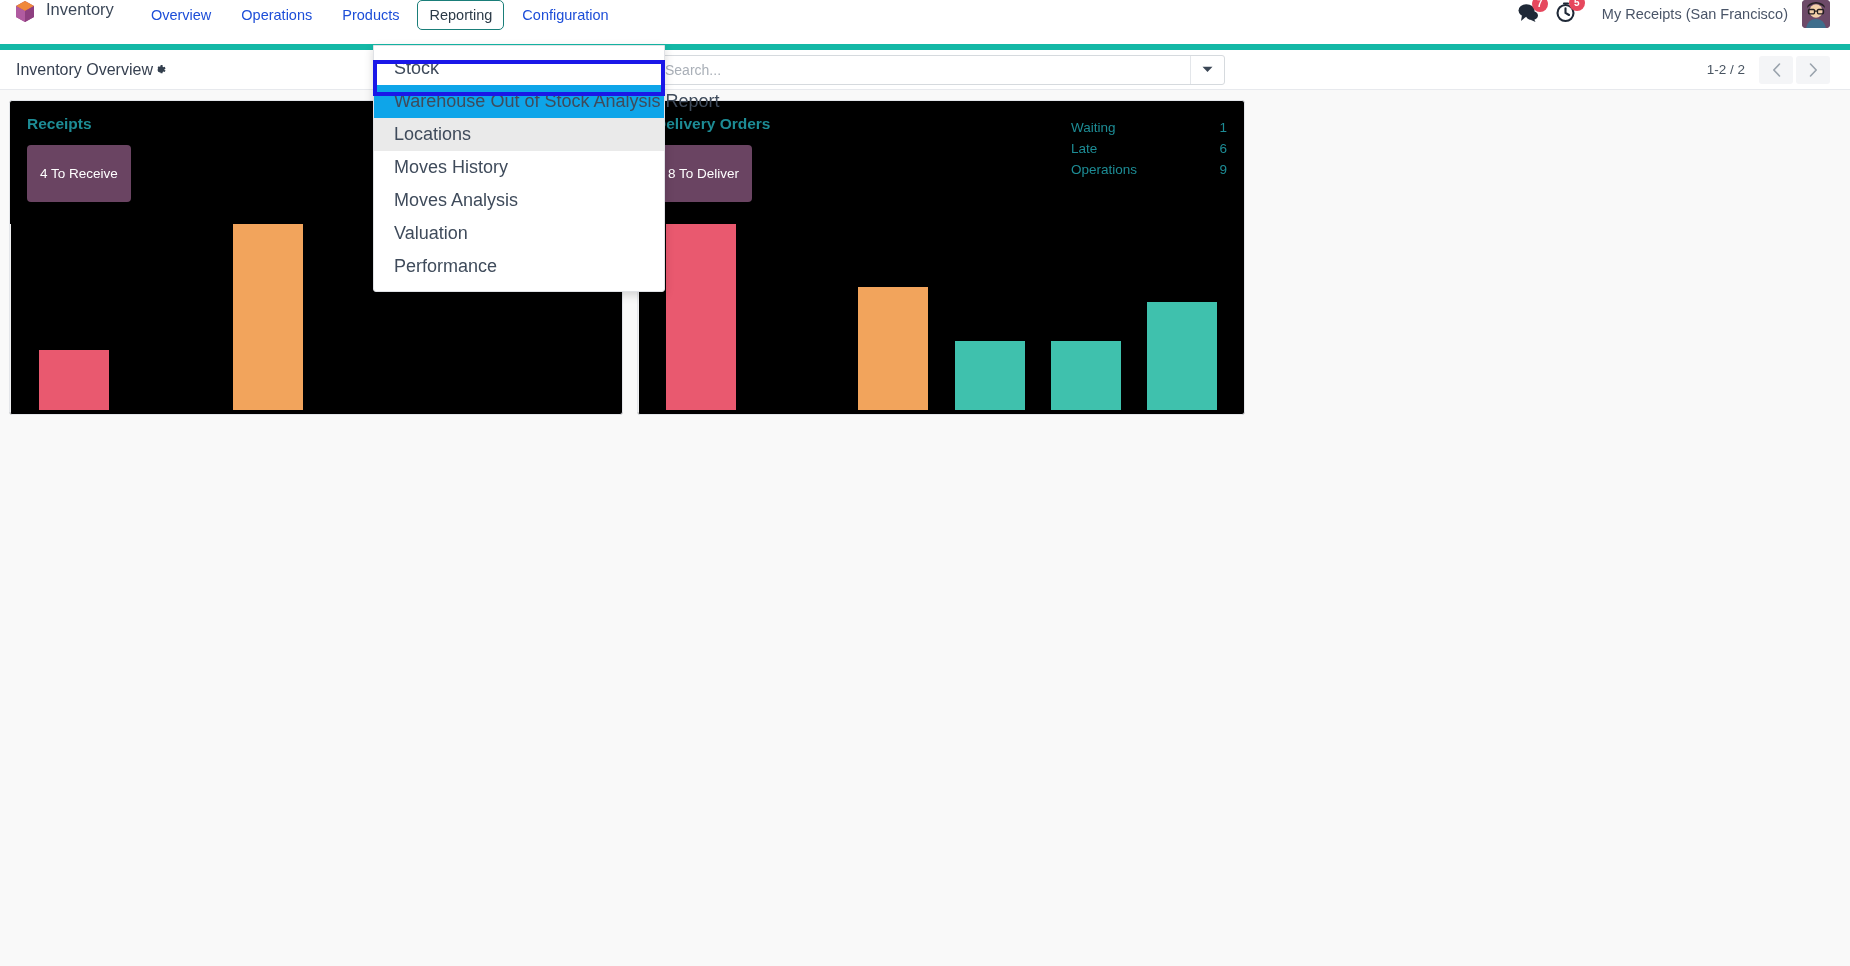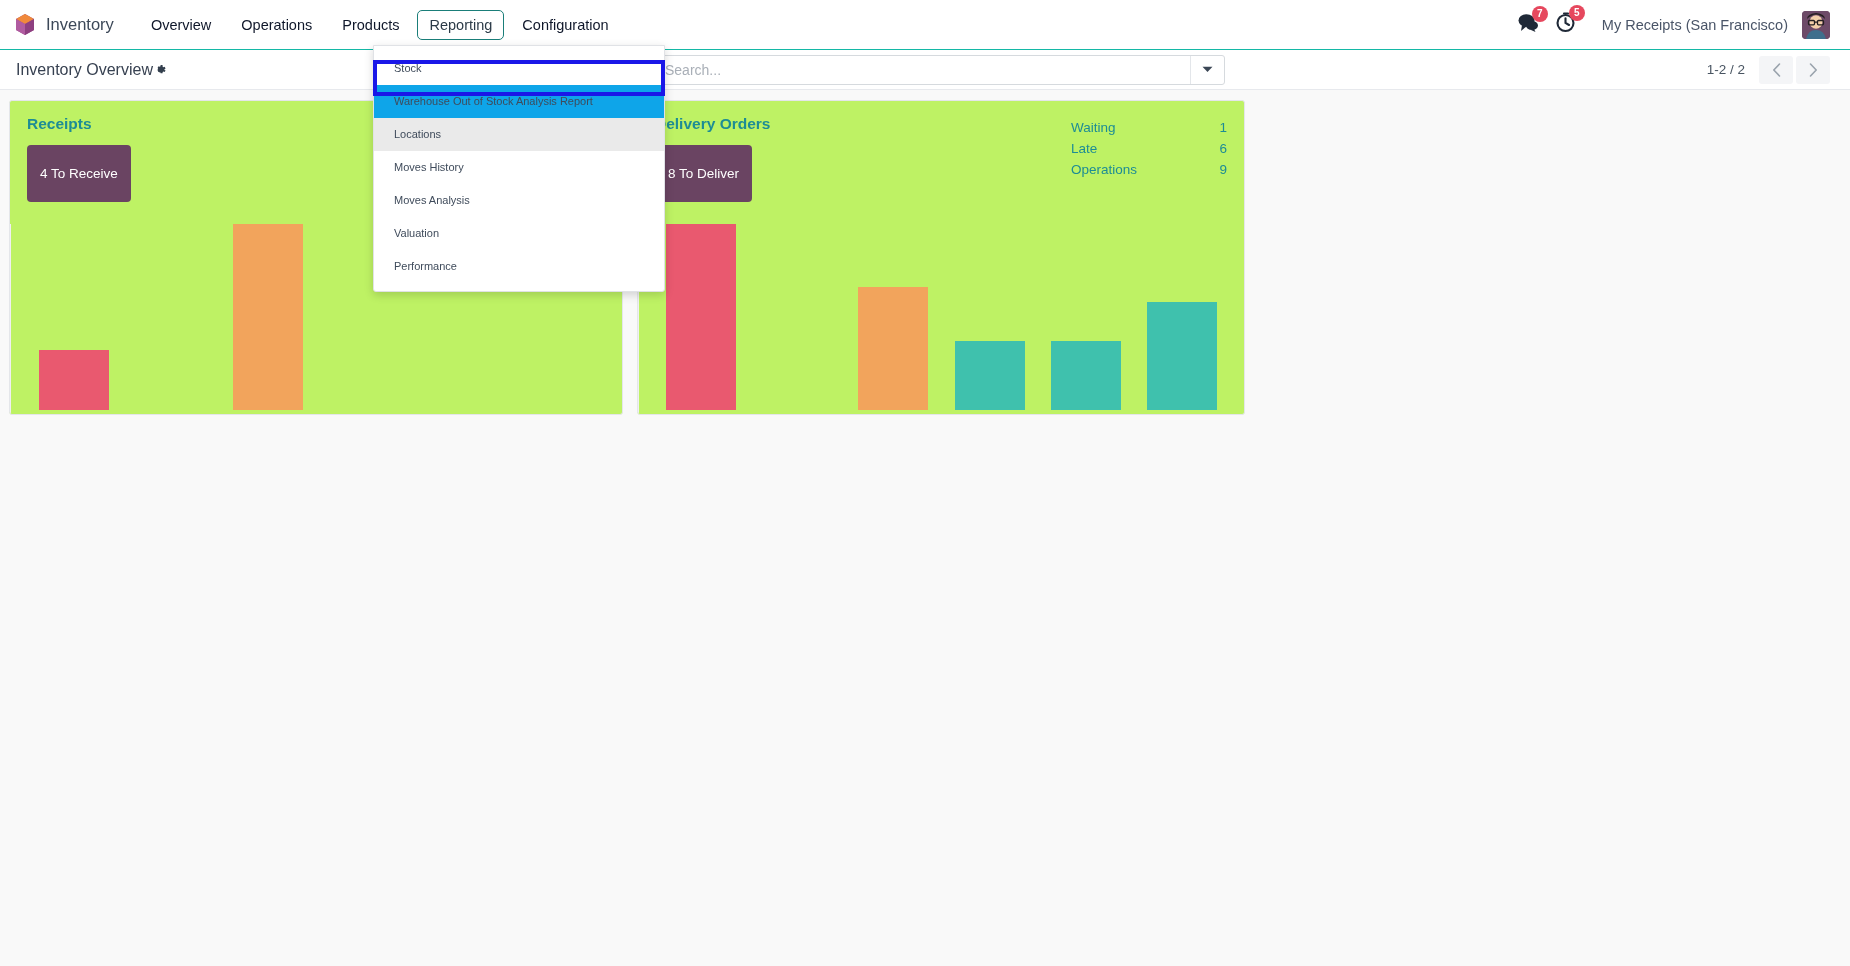--- a/index.html
+++ b/index.html
@@ -11,44 +11,44 @@
     background: #f9f9f9;
     font-family: "Liberation Sans", sans-serif;
     -webkit-font-smoothing: antialiased;
   }
 
   
   .navbar {
     position: relative;
     height: 50px;
     background: #ffffff;
-    border-bottom: 1px solid #14b8a6;
-    display: flex;
-    align-items: center;
+    border-bottom: 6px solid #14b8a6;
+    display: flex;
+    align-items: flex-start;
     padding: 0 14px 0 14px;
     z-index: 40;
   }
   .brand-logo {
     width: 22px; height: 24px;
     margin-right: 10px;
     position: relative;
     flex: 0 0 auto;
   }
   .brand-logo svg { display: block; }
   .brand-name {
     font-size: 16.5px;
     color: #3c4858;
     font-weight: 500;
     margin-right: 22px;
     white-space: nowrap;
   }
   .nav-items { display: flex; align-items: center; gap: 0px; }
   .nav-item {
     font-size: 14.5px;
-    color: #0f172a;
+    color: #1d4ed8;
     padding: 5px 11px;
     margin: 0 3px;
     border-radius: 5px;
     white-space: nowrap;
     cursor: pointer;
     border: 1px solid transparent;
     line-height: 18px;
   }
   .nav-item.active {
     border: 1px solid #1a7e79;
@@ -183,21 +183,21 @@
     background: #f9f9f9;
     height: calc(966px - 86px);
     padding: 10px 9px;
   }
   .cards-row {
     display: flex;
     gap: 14px;
     align-items: flex-start;
   }
   .card {
-    background: #bef264;
+    background: #000000;
     border: 1px solid #e4e6ea;
     border-radius: 3px;
     height: 315px;
     position: relative;
     overflow: hidden;
   }
   .card.receipts { width: 614px; }
   .card.deliveries { width: 608px; }
 
   .card-head {
@@ -267,21 +267,21 @@
     left: 373px;
     width: 292px;
     background: #ffffff;
     border: 1px solid #e0e2e6;
     box-shadow: 0 3px 10px rgba(0,0,0,0.16);
     padding: 6px 0 8px 0;
     z-index: 60;
     border-radius: 0 0 3px 3px;
   }
   .dd-item {
-    font-size: 11px;
+    font-size: 18px;
     color: #3f4b5b;
     padding: 7px 20px;
     cursor: pointer;
     white-space: nowrap;
     line-height: 19px;
   }
   .dd-item.hover { background: #eaeaea; }
   .dd-item.target { background: #0ea5e9; }
 
   .focus-ring {

